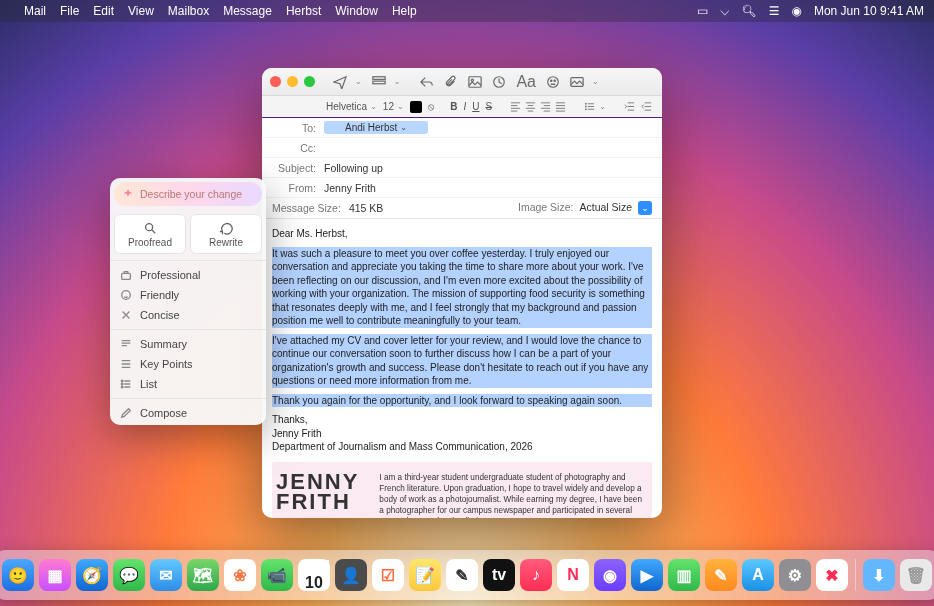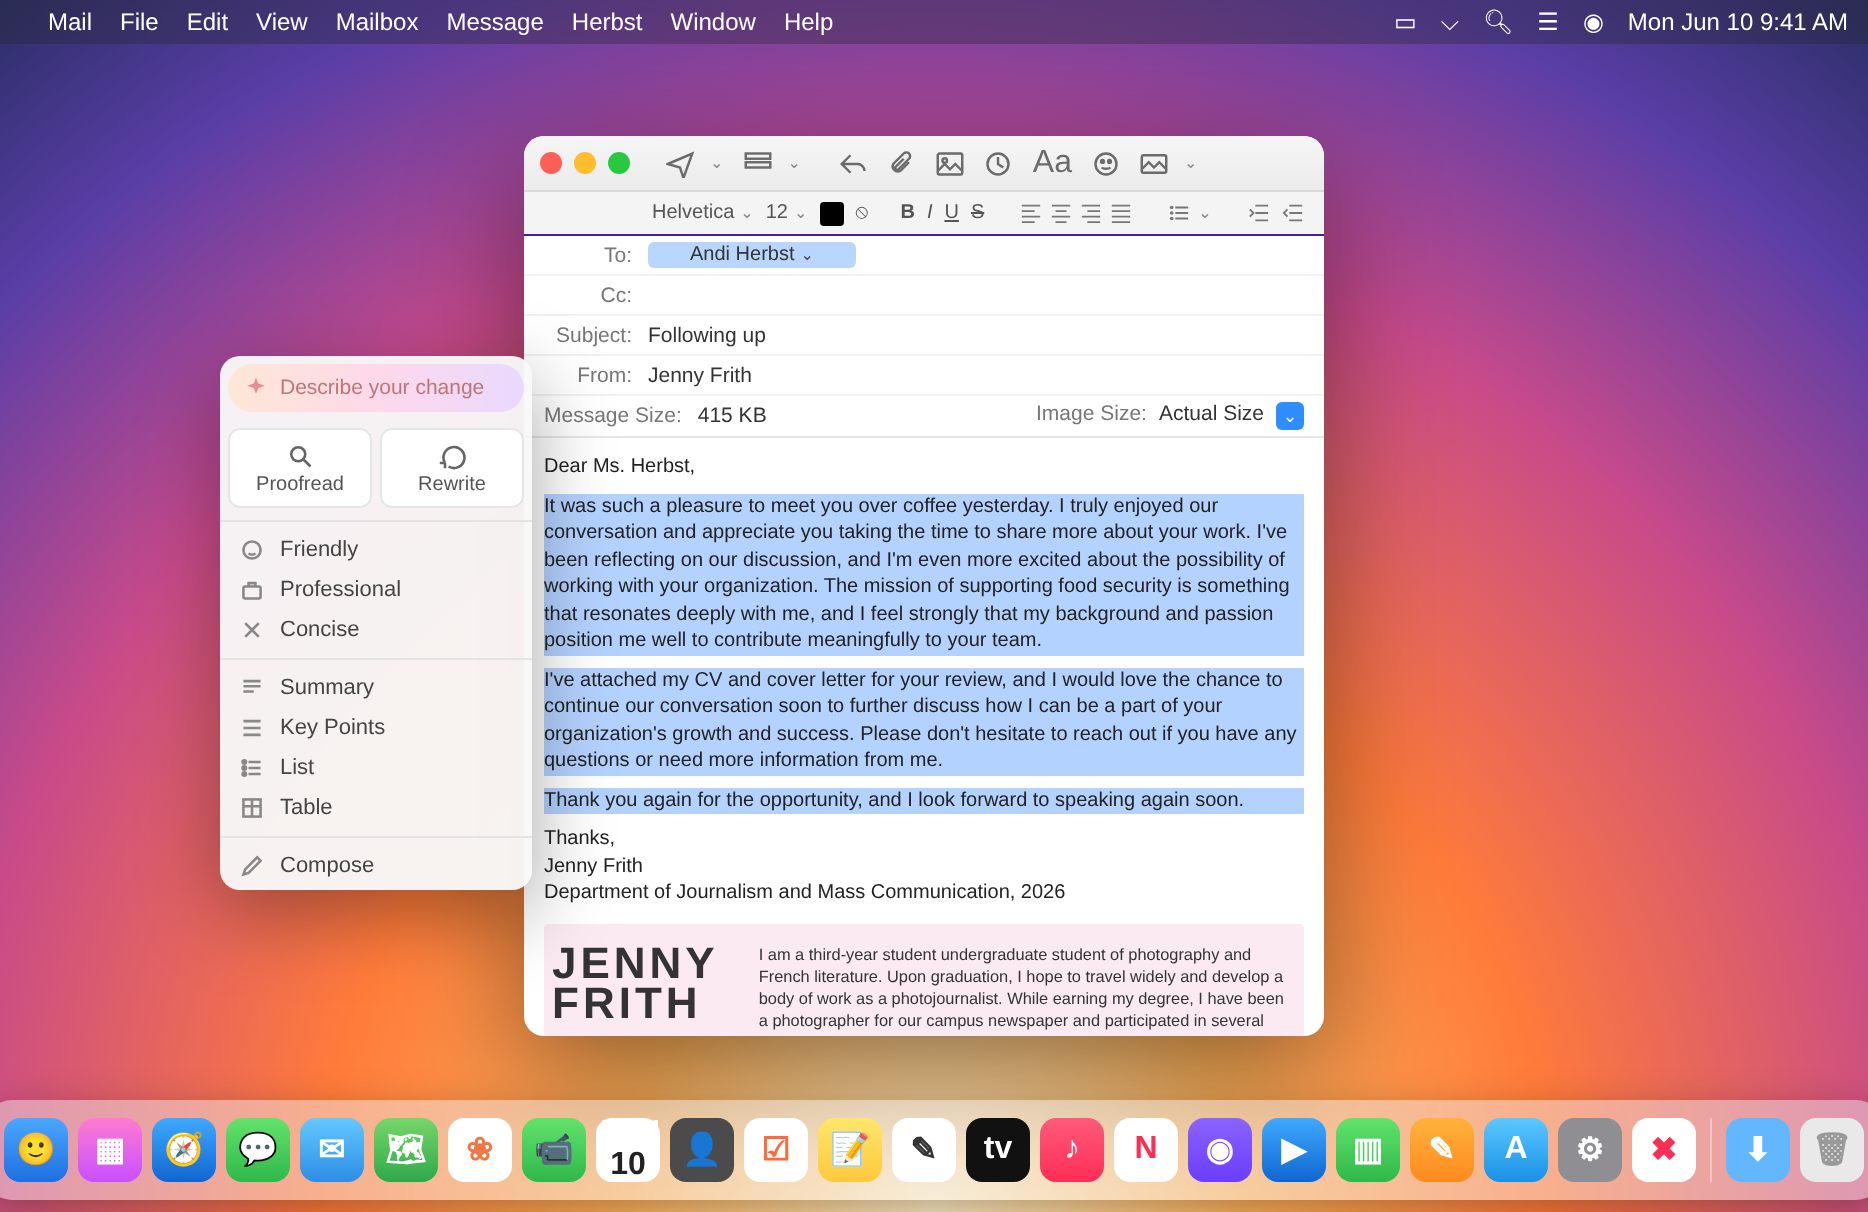--- a/index.html
+++ b/index.html
@@ -325,31 +325,31 @@
       <svg viewBox="0 0 16 16">
           <path d="M3 12a6 6 0 1 1 2 2M3 12v3M3 12H0" transform="translate(1,0)"></path>
         </svg>
       <span>Rewrite</span>
     </div>
   </div>
   <div class="ai-sep"></div>
   <div class="ai-list">
     <div class="ai-item">
       <svg viewBox="0 0 14 14">
+          <rect x="2" y="5" width="10" height="7" rx="1"></rect>
+          <path d="M5 5V3h4v2"></path>
+        </svg>
+      <span>Professional</span>
+    </div>
+    <div class="ai-item">
+      <svg viewBox="0 0 14 14">
           <circle cx="7" cy="7" r="5"></circle>
           <path d="M5 9c1 1 3 1 4 0"></path>
         </svg>
       <span>Friendly</span>
-    </div>
-    <div class="ai-item">
-      <svg viewBox="0 0 14 14">
-          <rect x="2" y="5" width="10" height="7" rx="1"></rect>
-          <path d="M5 5V3h4v2"></path>
-        </svg>
-      <span>Professional</span>
     </div>
     <div class="ai-item">
       <svg viewBox="0 0 14 14">
           <path d="M3 3l4 4M11 11L7 7M3 11l4-4M11 3L7 7"></path>
         </svg>
       <span>Concise</span>
     </div>
   </div>
   <div class="ai-sep"></div>
   <div class="ai-list">
@@ -366,27 +366,20 @@
       <span>Key Points</span>
     </div>
     <div class="ai-item">
       <svg viewBox="0 0 14 14">
           <circle cx="2.5" cy="3.5" r="1" fill="#888"></circle>
           <circle cx="2.5" cy="7" r="1" fill="#888"></circle>
           <circle cx="2.5" cy="10.5" r="1" fill="#888"></circle>
           <path d="M5 3.5h7M5 7h7M5 10.5h7"></path>
         </svg>
       <span>List</span>
-    </div>
-    <div class="ai-item">
-      <svg viewBox="0 0 14 14">
-          <rect x="2" y="2" width="10" height="10"></rect>
-          <path d="M2 6h10M7 2v10"></path>
-        </svg>
-      <span>Table</span>
     </div>
   </div>
   <div class="ai-sep"></div>
   <div class="ai-list">
     <div class="ai-item">
       <svg viewBox="0 0 14 14">
           <path d="M2 12l1-3 7-7 2 2-7 7z"></path>
         </svg>
       <span>Compose</span>
     </div>

